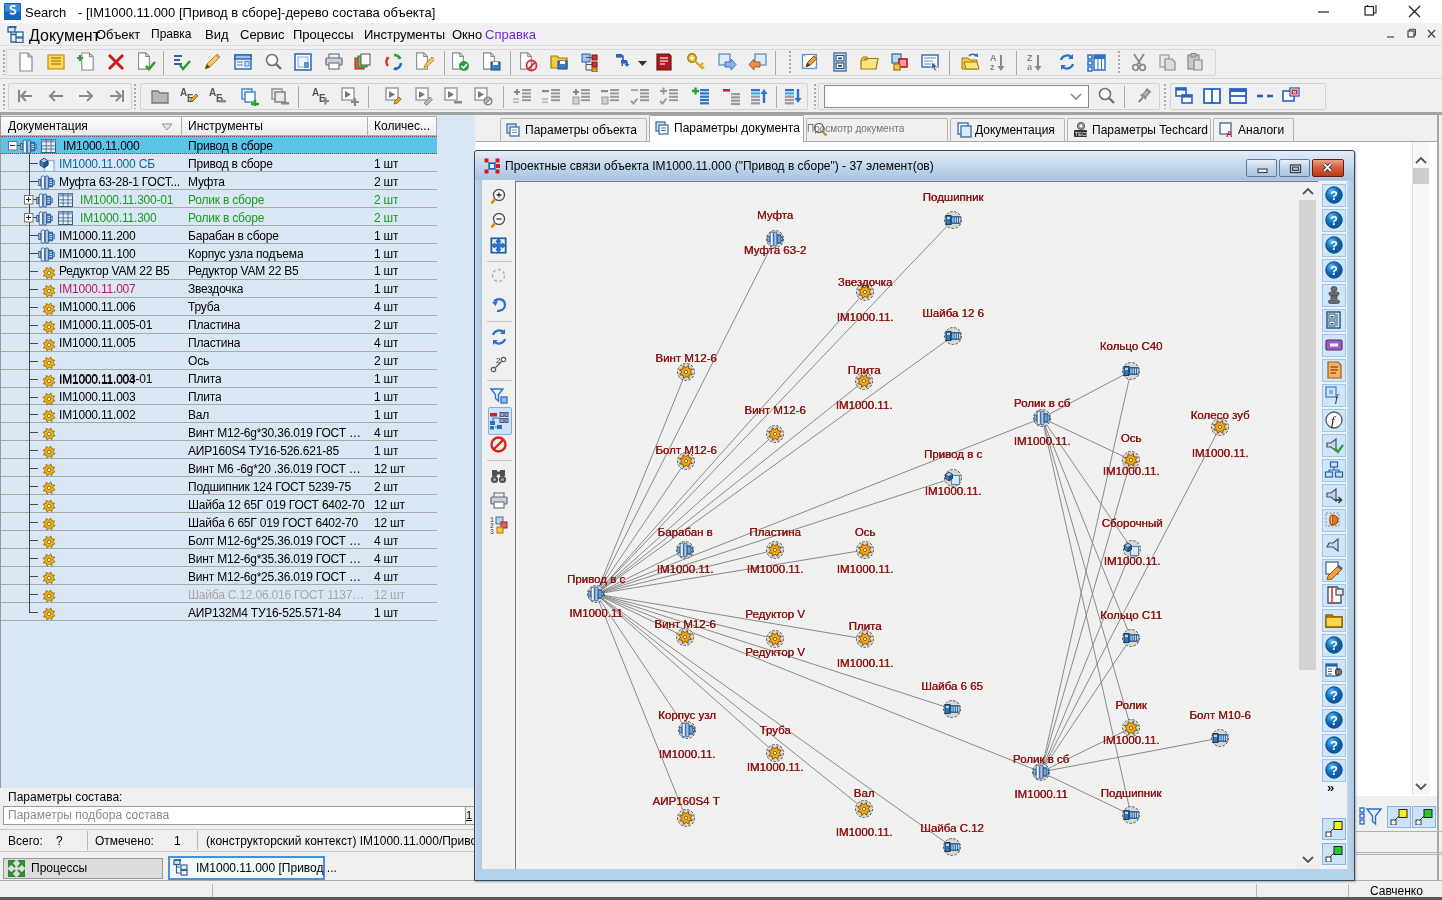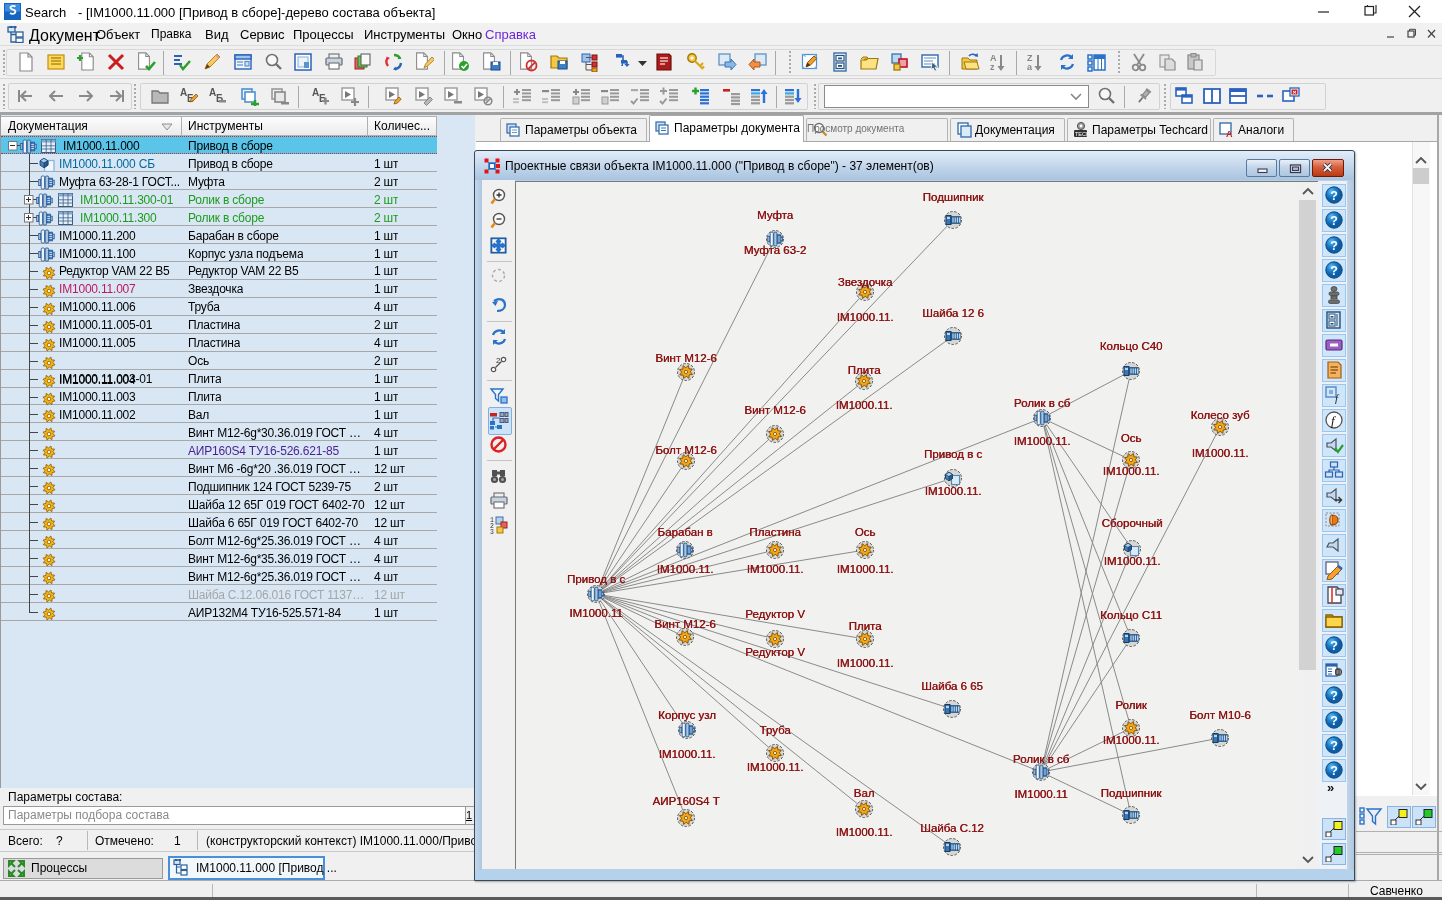--- a/index.html
+++ b/index.html
@@ -913,21 +913,21 @@
 <svg style="position:absolute;left:42px;top:427.4px" width="14" height="14">
     <polygon points="13.0,8.9 10.1,9.6 9.9,12.6 7.4,11.0 5.1,13.0 4.4,10.1 1.4,9.9 3.0,7.4 1.0,5.1 3.9,4.4 4.1,1.4 6.6,3.0 8.9,1.0 9.6,3.9 12.6,4.1 11.0,6.6" fill="#f5b517" stroke="#8a5a00" stroke-width="0.8"></polygon>
     <circle cx="7" cy="7" r="1.8" fill="#fff8e0" stroke="#8a5a00" stroke-width="0.8"></circle>
   </svg>
 <div style="position:absolute;left:188px;top:426.0px;font-size:12px;color:#000;white-space:nowrap;max-width:178px;overflow:hidden;text-overflow:ellipsis;letter-spacing:-0.2px">Винт М12-6g*30.36.019 ГОСТ 11...</div>
 <div style="position:absolute;left:374px;top:426.0px;font-size:12px;color:#000;white-space:nowrap;max-width:62px;overflow:hidden;text-overflow:ellipsis;letter-spacing:-0.2px">4 шт</div>
 <svg style="position:absolute;left:42px;top:445.3px" width="14" height="14">
     <polygon points="13.0,8.9 10.1,9.6 9.9,12.6 7.4,11.0 5.1,13.0 4.4,10.1 1.4,9.9 3.0,7.4 1.0,5.1 3.9,4.4 4.1,1.4 6.6,3.0 8.9,1.0 9.6,3.9 12.6,4.1 11.0,6.6" fill="#f5b517" stroke="#8a5a00" stroke-width="0.8"></polygon>
     <circle cx="7" cy="7" r="1.8" fill="#fff8e0" stroke="#8a5a00" stroke-width="0.8"></circle>
   </svg>
-<div style="position:absolute;left:188px;top:443.9px;font-size:12px;color:#4c1d95;white-space:nowrap;max-width:178px;overflow:hidden;text-overflow:ellipsis;letter-spacing:-0.2px">АИР160S4 ТУ16-526.621-85</div>
+<div style="position:absolute;left:188px;top:443.9px;font-size:12px;color:#000000;white-space:nowrap;max-width:178px;overflow:hidden;text-overflow:ellipsis;letter-spacing:-0.2px">АИР160S4 ТУ16-526.621-85</div>
 <div style="position:absolute;left:374px;top:443.9px;font-size:12px;color:#000;white-space:nowrap;max-width:62px;overflow:hidden;text-overflow:ellipsis;letter-spacing:-0.2px">1 шт</div>
 <svg style="position:absolute;left:42px;top:463.3px" width="14" height="14">
     <polygon points="13.0,8.9 10.1,9.6 9.9,12.6 7.4,11.0 5.1,13.0 4.4,10.1 1.4,9.9 3.0,7.4 1.0,5.1 3.9,4.4 4.1,1.4 6.6,3.0 8.9,1.0 9.6,3.9 12.6,4.1 11.0,6.6" fill="#f5b517" stroke="#8a5a00" stroke-width="0.8"></polygon>
     <circle cx="7" cy="7" r="1.8" fill="#fff8e0" stroke="#8a5a00" stroke-width="0.8"></circle>
   </svg>
 <div style="position:absolute;left:188px;top:461.9px;font-size:12px;color:#000;white-space:nowrap;max-width:178px;overflow:hidden;text-overflow:ellipsis;letter-spacing:-0.2px">Винт М6 -6g*20 .36.019 ГОСТ 11...</div>
 <div style="position:absolute;left:374px;top:461.9px;font-size:12px;color:#000;white-space:nowrap;max-width:62px;overflow:hidden;text-overflow:ellipsis;letter-spacing:-0.2px">12 шт</div>
 <svg style="position:absolute;left:42px;top:481.2px" width="14" height="14">
     <polygon points="13.0,8.9 10.1,9.6 9.9,12.6 7.4,11.0 5.1,13.0 4.4,10.1 1.4,9.9 3.0,7.4 1.0,5.1 3.9,4.4 4.1,1.4 6.6,3.0 8.9,1.0 9.6,3.9 12.6,4.1 11.0,6.6" fill="#f5b517" stroke="#8a5a00" stroke-width="0.8"></polygon>
     <circle cx="7" cy="7" r="1.8" fill="#fff8e0" stroke="#8a5a00" stroke-width="0.8"></circle>

